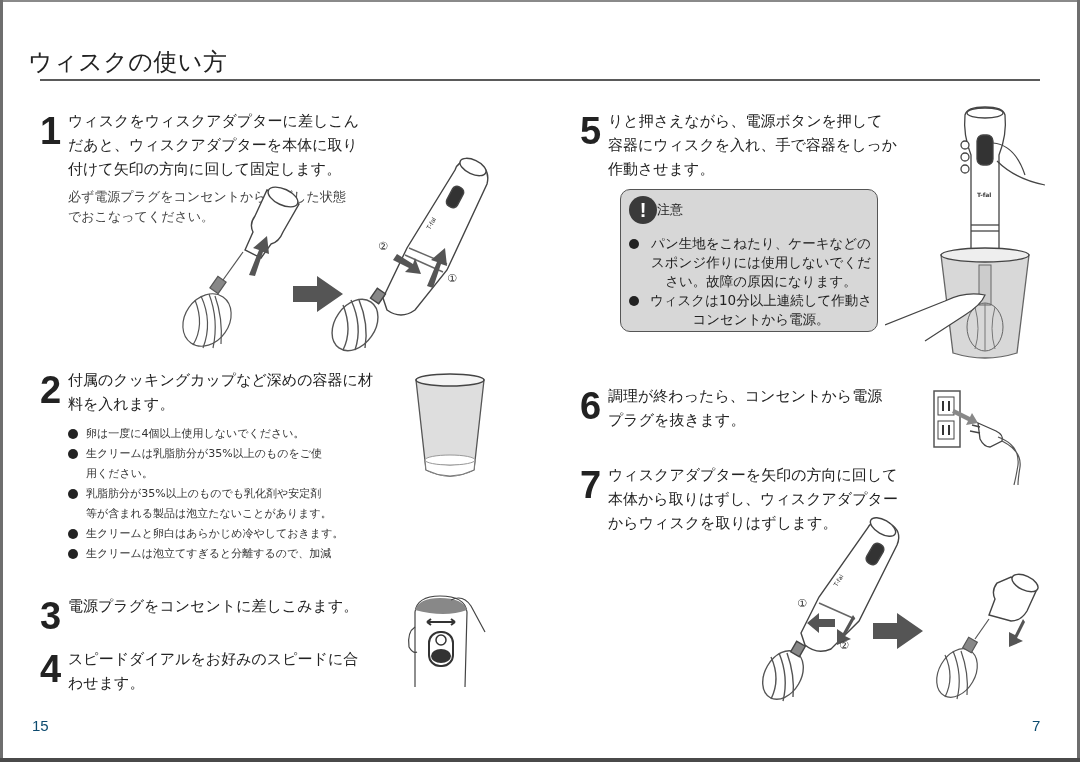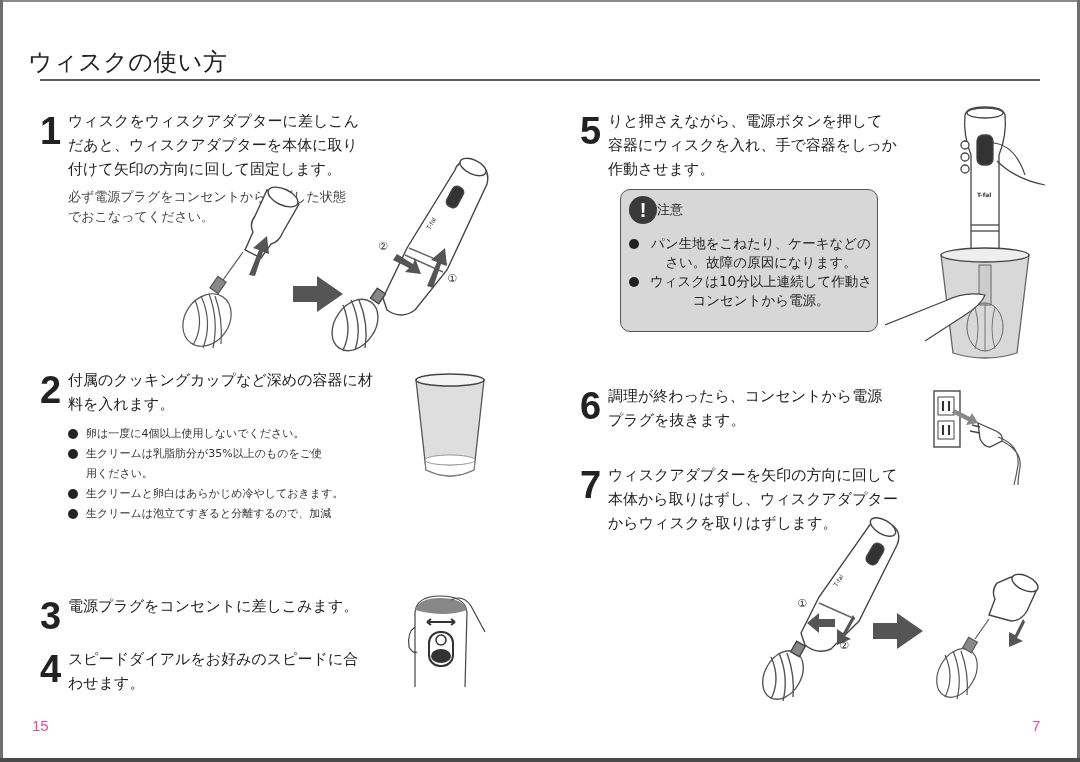--- a/index.html
+++ b/index.html
@@ -18,21 +18,21 @@
   .bullets { list-style:none; margin:8px 0 0 0; padding:0; font-size:11px; line-height:20px; color:#333; }
   .bullets li { position:relative; padding-left:18px; margin-bottom:0; }
   .bullets li .dot { position:absolute; left:0; top:5px; width:10px; height:10px; border-radius:50%; background:#222; }
   .caution { position:absolute; left:620px; top:189px; width:256px; height:141px; background:#d7d7d7; border:1.5px solid #555; border-radius:10px; }
   .caution-head { position:absolute; left:8px; top:6px; display:flex; align-items:center; }
   .caution-icon { width:28px; height:28px; border-radius:50%; background:#3a3a3a; color:#fff; font-weight:bold; font-size:20px; display:flex; align-items:center; justify-content:center; font-family:"Liberation Sans",sans-serif; }
   .caution-title { font-size:13px; color:#222; }
   .caution-list { position:absolute; left:8px; top:44px; width:244px; list-style:none; margin:0; padding:0; font-size:13.5px; line-height:19px; color:#222; }
   .caution-list li { position:relative; padding-left:20px;text-align:center; }
   .caution-list li .dot { position:absolute; left:0; top:5px; width:10px; height:10px; border-radius:50%; background:#222; }
-  .page-num { position:absolute; font-size:15px; color:#ec4899; font-family:"Liberation Sans",sans-serif; }
+  .page-num { position:absolute; font-size:15px; color:#0c4a6e; font-family:"Liberation Sans",sans-serif; }
   .illus { position:absolute; }
 </style>
 </head>
 <body>
 
 <div class="frame-top"></div>
 <div class="frame-left"></div>
 <div class="frame-right"></div>
 <div class="frame-bottom"></div>
 
@@ -92,20 +92,25 @@
           <span class="dot"></span>
           <div>卵は一度に4個以上使用しないでください。</div>
         </li>
       <li>
           <span class="dot"></span>
           <div>生クリームは乳脂肪分が35%以上のものをご使</div>
           <div>用ください。</div>
         </li>
       <li>
           <span class="dot"></span>
+          <div>乳脂肪分が35%以上のものでも乳化剤や安定剤</div>
+          <div>等が含まれる製品は泡立たないことがあります。</div>
+        </li>
+      <li>
+          <span class="dot"></span>
           <div>生クリームと卵白はあらかじめ冷やしておきます。</div>
         </li>
       <li>
           <span class="dot"></span>
           <div>生クリームは泡立てすぎると分離するので、加減</div>
         </li>
     </ul>
   </div>
 </div>
 
@@ -155,20 +160,21 @@
 
 <div class="caution">
   <div class="caution-head">
     <div class="caution-icon">!</div>
     <div class="caution-title">注意</div>
   </div>
   <ul class="caution-list">
     <li>
         <span class="dot"></span>
       <div>パン生地をこねたり、ケーキなどの</div>
+      <div>スポンジ作りには使用しないでくだ</div>
       <div>さい。故障の原因になります。</div>
     </li>
     <li>
         <span class="dot"></span>
       <div>ウィスクは10分以上連続して作動さ</div>
       <div>コンセントから電源。</div>
     </li>
   </ul>
 </div>
 

